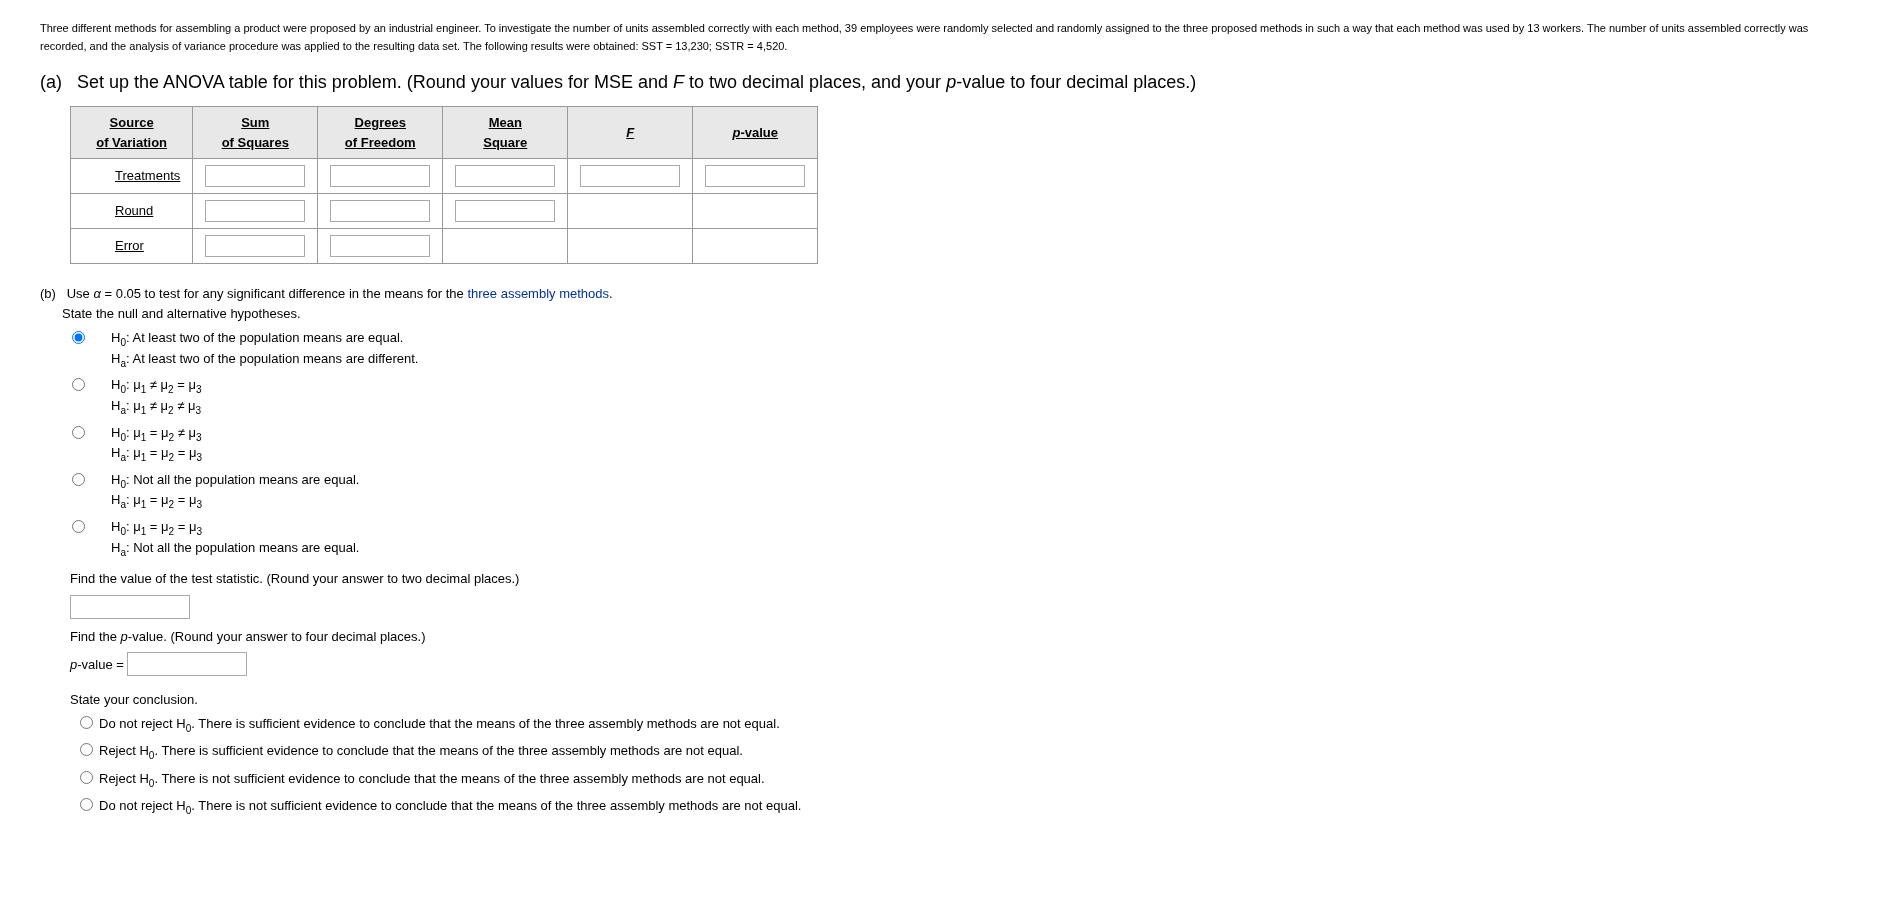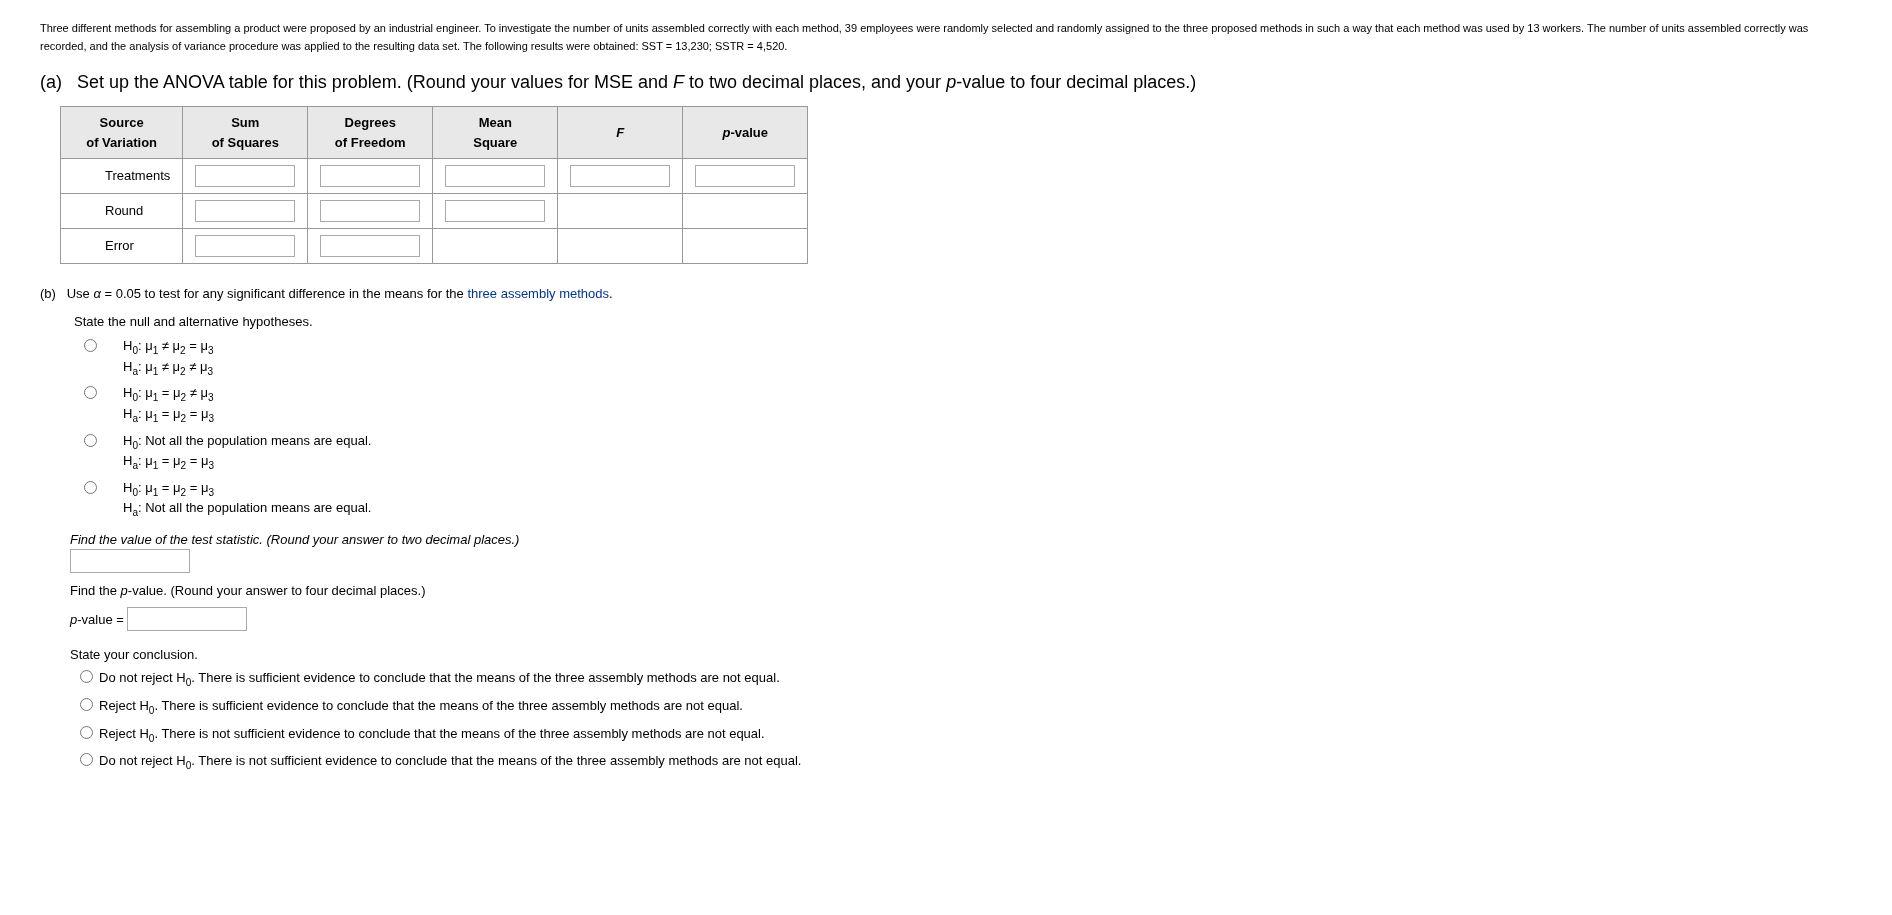--- a/index.html
+++ b/index.html
@@ -15,22 +15,23 @@
       font-size: 11px;
       margin-bottom: 14px;
       line-height: 1.6;
     }
     .part-label {
       font-size: 18px;
       margin-bottom: 10px;
     }
     .anova-table {
       border-collapse: collapse;
-      margin-left: 20px;
+      margin-left: 30px;
       margin-bottom: 20px;
+      text-decoration: underline;
     }
     .anova-table th, .anova-table td {
       border: 1px solid #999;
       padding: 6px 12px;
       text-align: center;
       min-width: 110px;
     }
     .anova-table th {
       background: #e8e8e8;
       font-weight: bold;
@@ -49,24 +50,23 @@
       width: 100px;
       height: 22px;
       display: inline-block;
       background: #fff;
     }
     .part-b {
       margin-top: 10px;
     }
     .part-b-label {
       font-size: 13px;
-      margin-bottom: 8px;
     }
     .sub-section {
-      margin-left: 34px;
+      margin-left: 22px;
       margin-bottom: 8px;
     }
     .sub-label {
       margin-bottom: 6px;
       font-size: 13px;
     }
     .radio-option {
       margin-bottom: 6px;
       margin-left: 10px;
       display: flex;
@@ -88,21 +88,21 @@
       font-size: 13px;
       line-height: 1.4;
     }
     .find-stat {
       margin-left: 30px;
       margin-top: 10px;
       margin-bottom: 8px;
     }
     .find-stat-label {
       font-size: 13px;
-      font-style: italic;
+      margin-bottom: 6px;
     }
     .pvalue-row {
       display: flex;
       align-items: center;
       gap: 4px;
       font-size: 13px;
       margin-left: 30px;
       margin-bottom: 10px;
     }
     .conclusion-section {
@@ -175,20 +175,27 @@
 
 <div class="part-b">
   <p class="part-b-label">
     <span>(b)</span>
     &nbsp; Use <span class="italic">α</span> = 0.05 to test for any significant difference in the means for the <span class="blue-link">three assembly methods</span>.
   </p>
 
   <div class="sub-section">
     <p class="sub-label">State the null and alternative hypotheses.</p>
 
+    <div class="radio-option">
+      <input type="radio" name="hypothesis" id="hyp1" checked="" style="">
+      <div class="hypothesis-block">
+        <div class="hypothesis-line">H<sub>0</sub>: At least two of the population means are equal.</div>
+        <div class="hypothesis-line">H<sub>a</sub>: At least two of the population means are different.</div>
+      </div>
+    </div>
 
     <div class="radio-option">
       <input type="radio" name="hypothesis" id="hyp2" style="">
       <div class="hypothesis-block">
         <div class="hypothesis-line">H<sub>0</sub>: μ<sub>1</sub> ≠ μ<sub>2</sub> = μ<sub>3</sub></div>
         <div class="hypothesis-line">H<sub>a</sub>: μ<sub>1</sub> ≠ μ<sub>2</sub> ≠ μ<sub>3</sub></div>
       </div>
     </div>
 
     <div class="radio-option">

